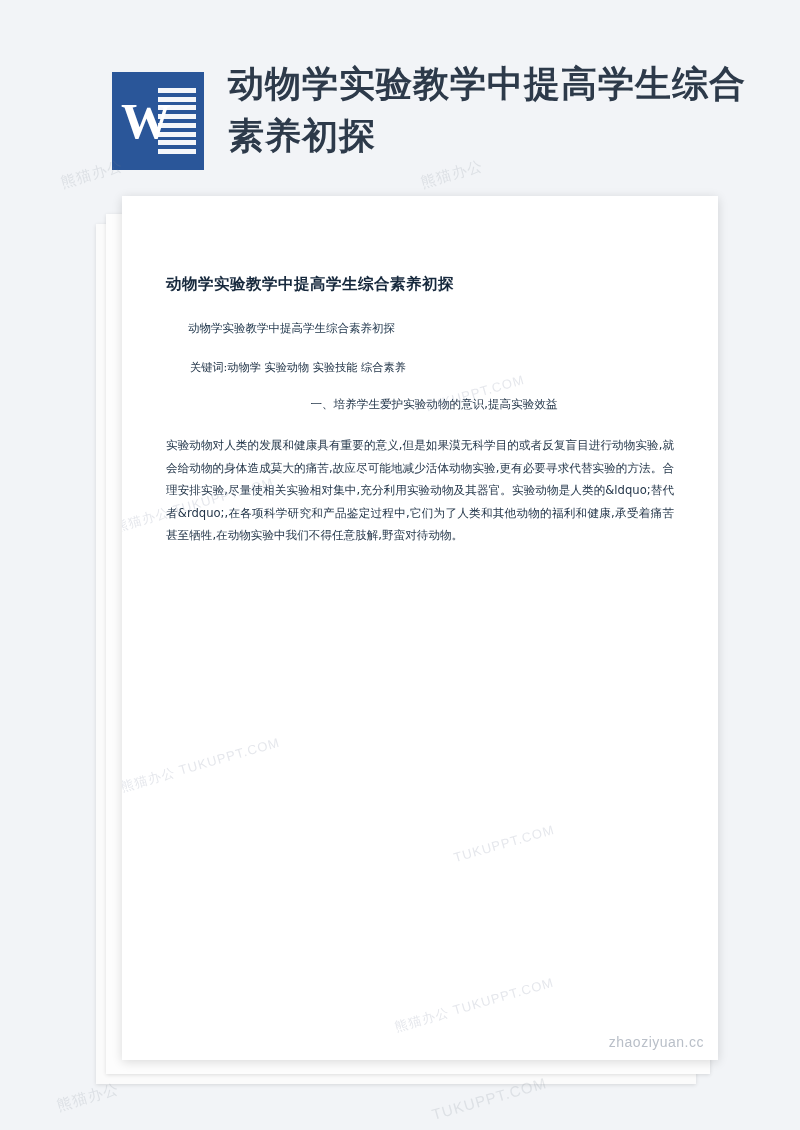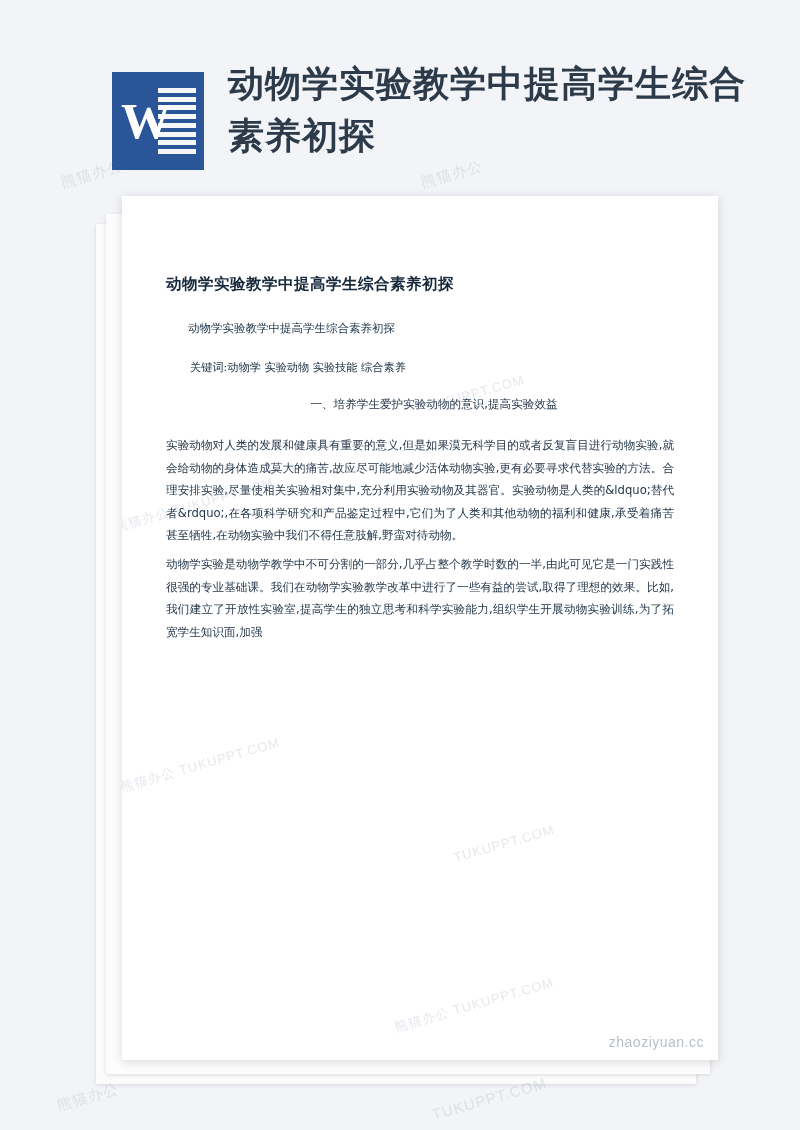--- a/index.html
+++ b/index.html
@@ -192,21 +192,20 @@
     <div class="sheet back2"></div>
     <div class="sheet back1"></div>
 
     <div class="sheet front">
       <div class="doc-body">
         <div class="doc-h1">动物学实验教学中提高学生综合素养初探</div>
         <div class="doc-sub">动物学实验教学中提高学生综合素养初探</div>
         <div class="kw">关键词:动物学 实验动物 实验技能 综合素养</div>
         <div class="section-h">一、培养学生爱护实验动物的意识,提高实验效益</div>
         <div class="para tight">实验动物对人类的发展和健康具有重要的意义,但是如果漠无科学目的或者反复盲目进行动物实验,就会给动物的身体造成莫大的痛苦,故应尽可能地减少活体动物实验,更有必要寻求代替实验的方法。合理安排实验,尽量使相关实验相对集中,充分利用实验动物及其器官。实验动物是人类的&amp;ldquo;替代者&amp;rdquo;,在各项科学研究和产品鉴定过程中,它们为了人类和其他动物的福利和健康,承受着痛苦甚至牺牲,在动物实验中我们不得任意肢解,野蛮对待动物。</div>
-        <div class="para">动物学实验是动物学教学中不可分割的一部分,几乎占整个教学时数的一半,由此可见它是一门实践性很强的专业基础课。我们在动物学实验教学改革中进行了一些有益的尝试,取得了理想的效果。比如,我们建立了开放性实验室,提高学生的独立思考和科学实验能力,组织学生开展动物实验训练,为了拓宽学生知识面,加强</div>
       </div>
 
       <div class="wm light" style="left:-10px; top:300px;">熊猫办公 TUKUPPT.COM</div>
       <div class="wm light" style="left:-4px; top:560px;">熊猫办公 TUKUPPT.COM</div>
       <div class="wm light" style="left:300px; top:190px;">TUKUPPT.COM</div>
       <div class="wm light" style="left:330px; top:640px;">TUKUPPT.COM</div>
       <div class="wm light" style="left:270px; top:800px;">熊猫办公 TUKUPPT.COM</div>
       <div class="corner-tag">zhaoziyuan.cc</div>
     </div>
   </div>

